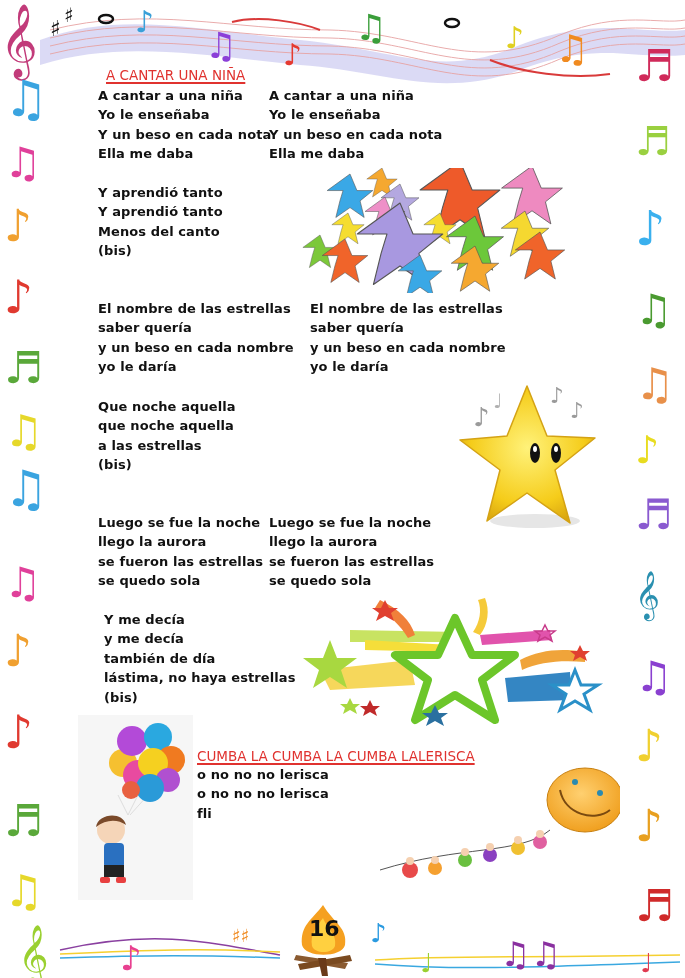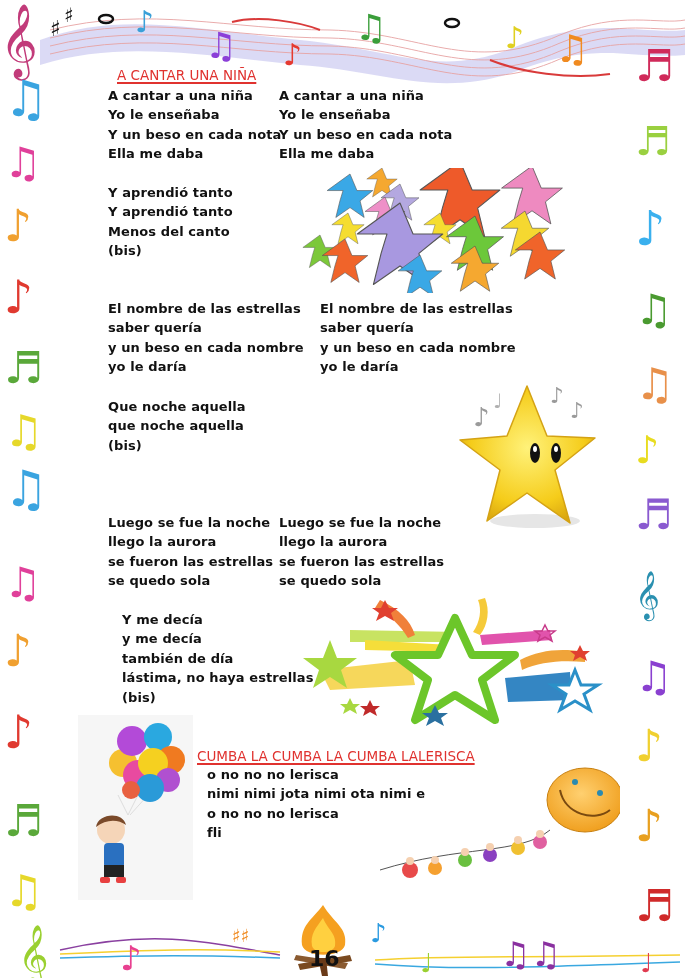--- a/index.html
+++ b/index.html
@@ -1,22 +1,22 @@
 <!DOCTYPE html>
 <html><head>
 <meta charset="utf-8">
 <style>
   html, body { margin:0; padding:0; }
   body { width:685px; height:978px; background:#ffffff; position:relative; overflow:hidden;
          font-family: "DejaVu Sans", sans-serif; color:#111; }
   .abs { position:absolute; }
-  .lyric { font-weight:bold; font-size:13px; line-height:19.4px; white-space:nowrap; letter-spacing:0.1px;margin-left:10px; }
+  .lyric { font-weight:bold; font-size:13px; line-height:19.4px; white-space:nowrap; letter-spacing:0.1px; }
   .title { font-size:13.5px; color:#e0322f; text-decoration:underline; text-decoration-thickness:1.5px; text-underline-offset:2px; white-space:nowrap; }
   .verse div { height:19.4px; }
-  .pagenum { font-weight:bold; font-size:22px; color:#111;margin-top:30px; }
+  .pagenum { font-weight:bold; font-size:22px; color:#111; }
 </style>
 </head>
 <body>
 
 <svg class="abs" style="left:0;top:0" width="685" height="85">
   <path d="M40,40 C120,10 200,30 300,40 C400,50 440,80 520,45 C600,15 640,35 685,30 L685,55 C630,60 600,40 520,70 C440,100 380,70 300,65 C200,55 120,40 40,65 Z" fill="#cfcdf2" opacity="0.75"></path>
   <g stroke="#e7a3a3" stroke-width="1" fill="none" opacity="0.9">
     <path d="M50,30 C150,5 230,30 330,30 C420,32 470,75 560,35 C620,10 660,25 685,20"></path>
     <path d="M50,38 C150,13 230,38 330,38 C420,40 470,83 560,43 C620,18 660,33 685,28"></path>
     <path d="M50,46 C150,21 230,46 330,46 C420,48 470,91 560,51 C620,26 660,41 685,36"></path>
@@ -61,21 +61,21 @@
   <div style="position:absolute;top:318px;font-size:44px;color:#e8904a">♫</div>
   <div style="position:absolute;top:388px;font-size:38px;color:#e8dc20">♪</div>
   <div style="position:absolute;top:450px;font-size:42px;color:#8a5ad0">♬</div>
   <div style="position:absolute;top:530px;font-size:42px;color:#2a90b0;font-family:'DejaVu Serif',serif">𝄞</div>
   <div style="position:absolute;top:612px;font-size:42px;color:#8a40d0">♫</div>
   <div style="position:absolute;top:680px;font-size:44px;color:#f0d030">♪</div>
   <div style="position:absolute;top:760px;font-size:44px;color:#e8a020">♪</div>
   <div style="position:absolute;top:840px;font-size:44px;color:#d02a2a">♬</div>
 </div>
 
-<div class="abs title" style="left:117px;top:67px">A CANTAR UNA NIÑA</div>
+<div class="abs title" style="left:106px;top:67px">A CANTAR UNA NIÑA</div>
 
 <div class="abs lyric verse" style="left:98px;top:86px">
   <div>A cantar a una niña</div>
   <div>Yo le enseñaba</div>
   <div>Y un beso en cada nota</div>
   <div>Ella me daba</div>
 </div>
 <div class="abs lyric verse" style="left:269px;top:86px">
   <div>A cantar a una niña</div>
   <div>Yo le enseñaba</div>
@@ -123,20 +123,21 @@
 <div class="abs lyric verse" style="left:310px;top:299px">
   <div>El nombre de las estrellas</div>
   <div>saber quería</div>
   <div>y un beso en cada nombre</div>
   <div>yo le daría</div>
 </div>
 
 <div class="abs lyric verse" style="left:98px;top:397px">
   <div>Que noche aquella</div>
   <div>que noche aquella</div>
+  <div>a las estrellas</div>
   <div>(bis)</div>
 </div>
 
 <svg class="abs" style="left:455px;top:378px" width="145" height="155" viewBox="0 0 145 155">
   <defs>
     <radialGradient id="gy" cx="50%" cy="45%" r="60%">
       <stop offset="0%" stop-color="#fff27a"></stop>
       <stop offset="70%" stop-color="#f5cc1a"></stop>
       <stop offset="100%" stop-color="#d8a410"></stop>
     </radialGradient>
@@ -159,21 +160,21 @@
   <div>se fueron las estrellas</div>
   <div>se quedo sola</div>
 </div>
 <div class="abs lyric verse" style="left:269px;top:513px">
   <div>Luego se fue la noche</div>
   <div>llego la aurora</div>
   <div>se fueron las estrellas</div>
   <div>se quedo sola</div>
 </div>
 
-<div class="abs lyric verse" style="left:112px;top:610px">
+<div class="abs lyric verse" style="left:104px;top:610px">
   <div>Y me decía</div>
   <div>y me decía</div>
   <div>también de día</div>
   <div>lástima, no haya estrellas</div>
   <div>(bis)</div>
 </div>
 
 <svg class="abs" style="left:290px;top:590px" width="320" height="140" viewBox="0 0 320 140">
   <g opacity="0.95">
     <path d="M60,40 L170,42 L170,52 L60,52 Z" fill="#c6e25a"></path>
@@ -217,21 +218,20 @@
   <rect x="26" y="128" width="20" height="25" rx="4" fill="#2a70c0"></rect>
   <rect x="26" y="150" width="20" height="12" fill="#222"></rect>
   <rect x="22" y="162" width="10" height="6" rx="2" fill="#e84040"></rect>
   <rect x="38" y="162" width="10" height="6" rx="2" fill="#e84040"></rect>
 </svg>
 
 <div class="abs title" style="left:197px;top:748px;">CUMBA LA CUMBA LA CUMBA LALERISCA</div>
 
 <div class="abs lyric verse" style="left:197px;top:765px">
   <div>o no no no lerisca</div>
-  <div>nimi nimi jota nimi ota nimi e</div>
   <div>o no no no lerisca</div>
   <div>fli</div>
 </div>
 
 <svg class="abs" style="left:370px;top:760px" width="250" height="125" viewBox="0 0 250 125">
   <defs>
     <radialGradient id="go" cx="45%" cy="40%" r="60%">
       <stop offset="0%" stop-color="#ffd070"></stop>
       <stop offset="100%" stop-color="#f0a020"></stop>
     </radialGradient>

